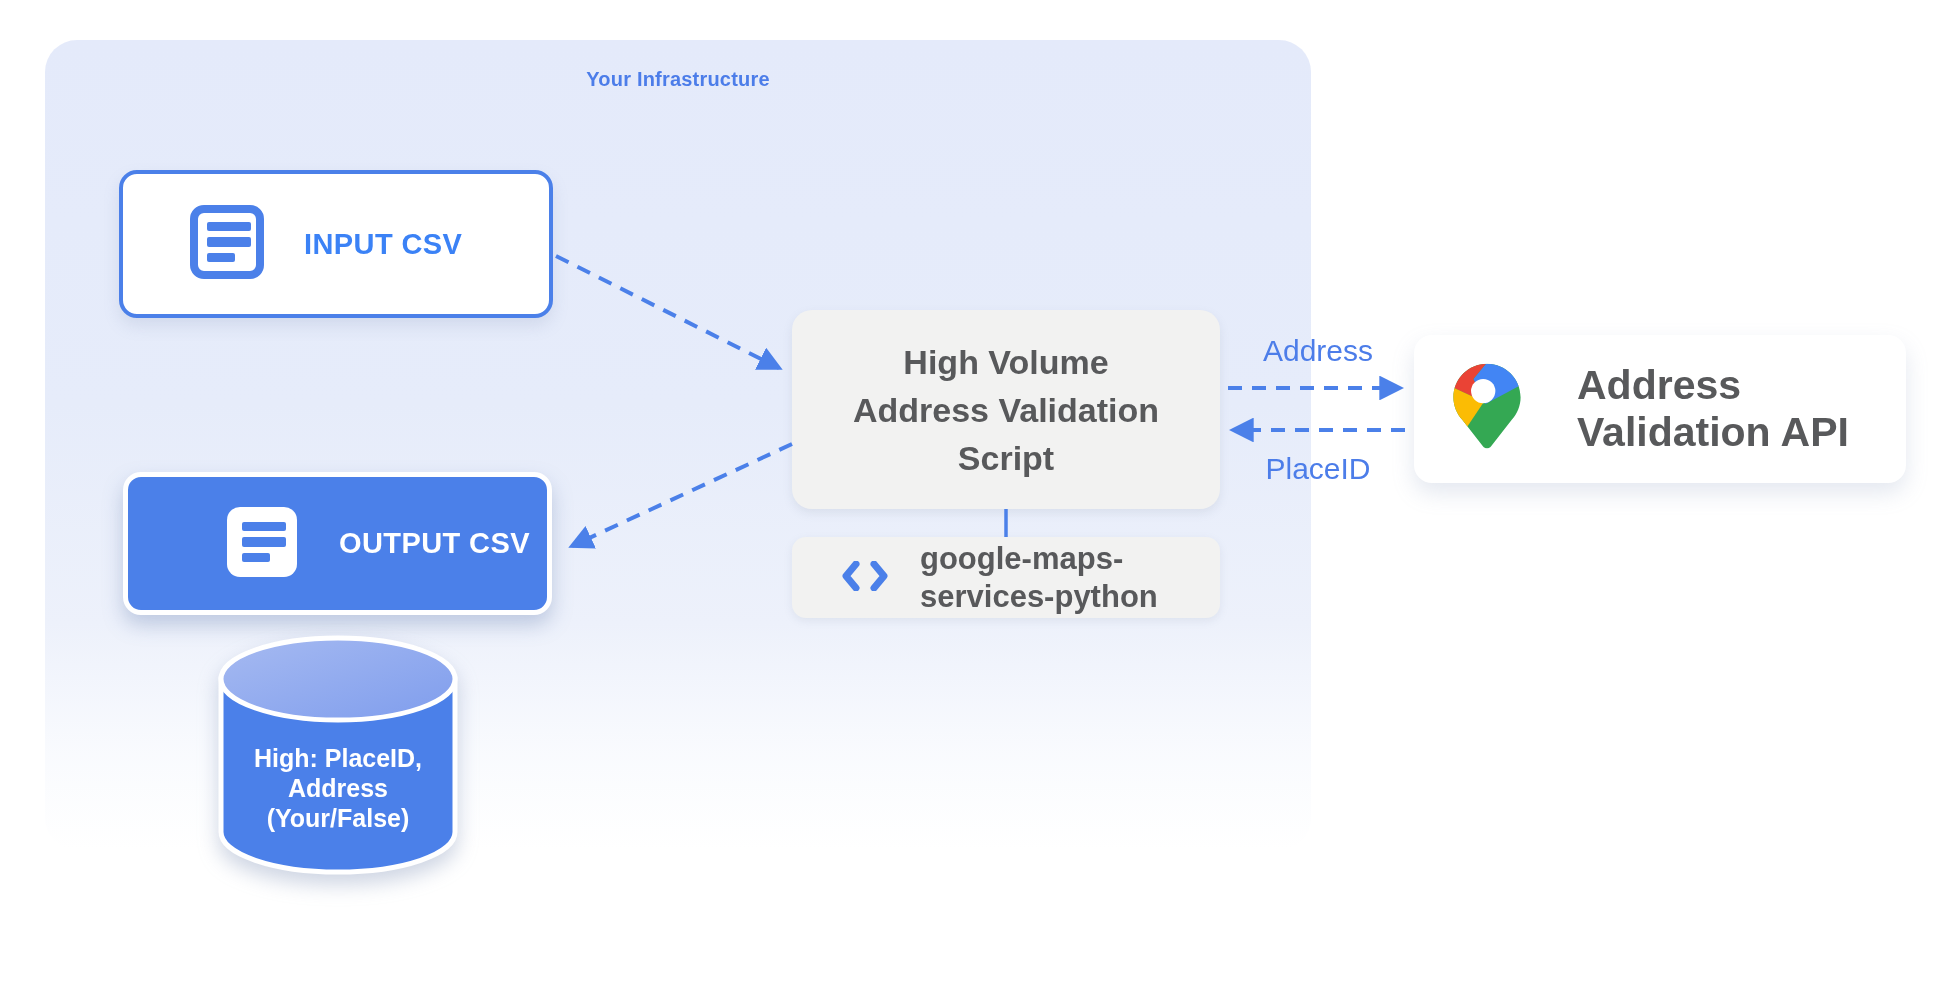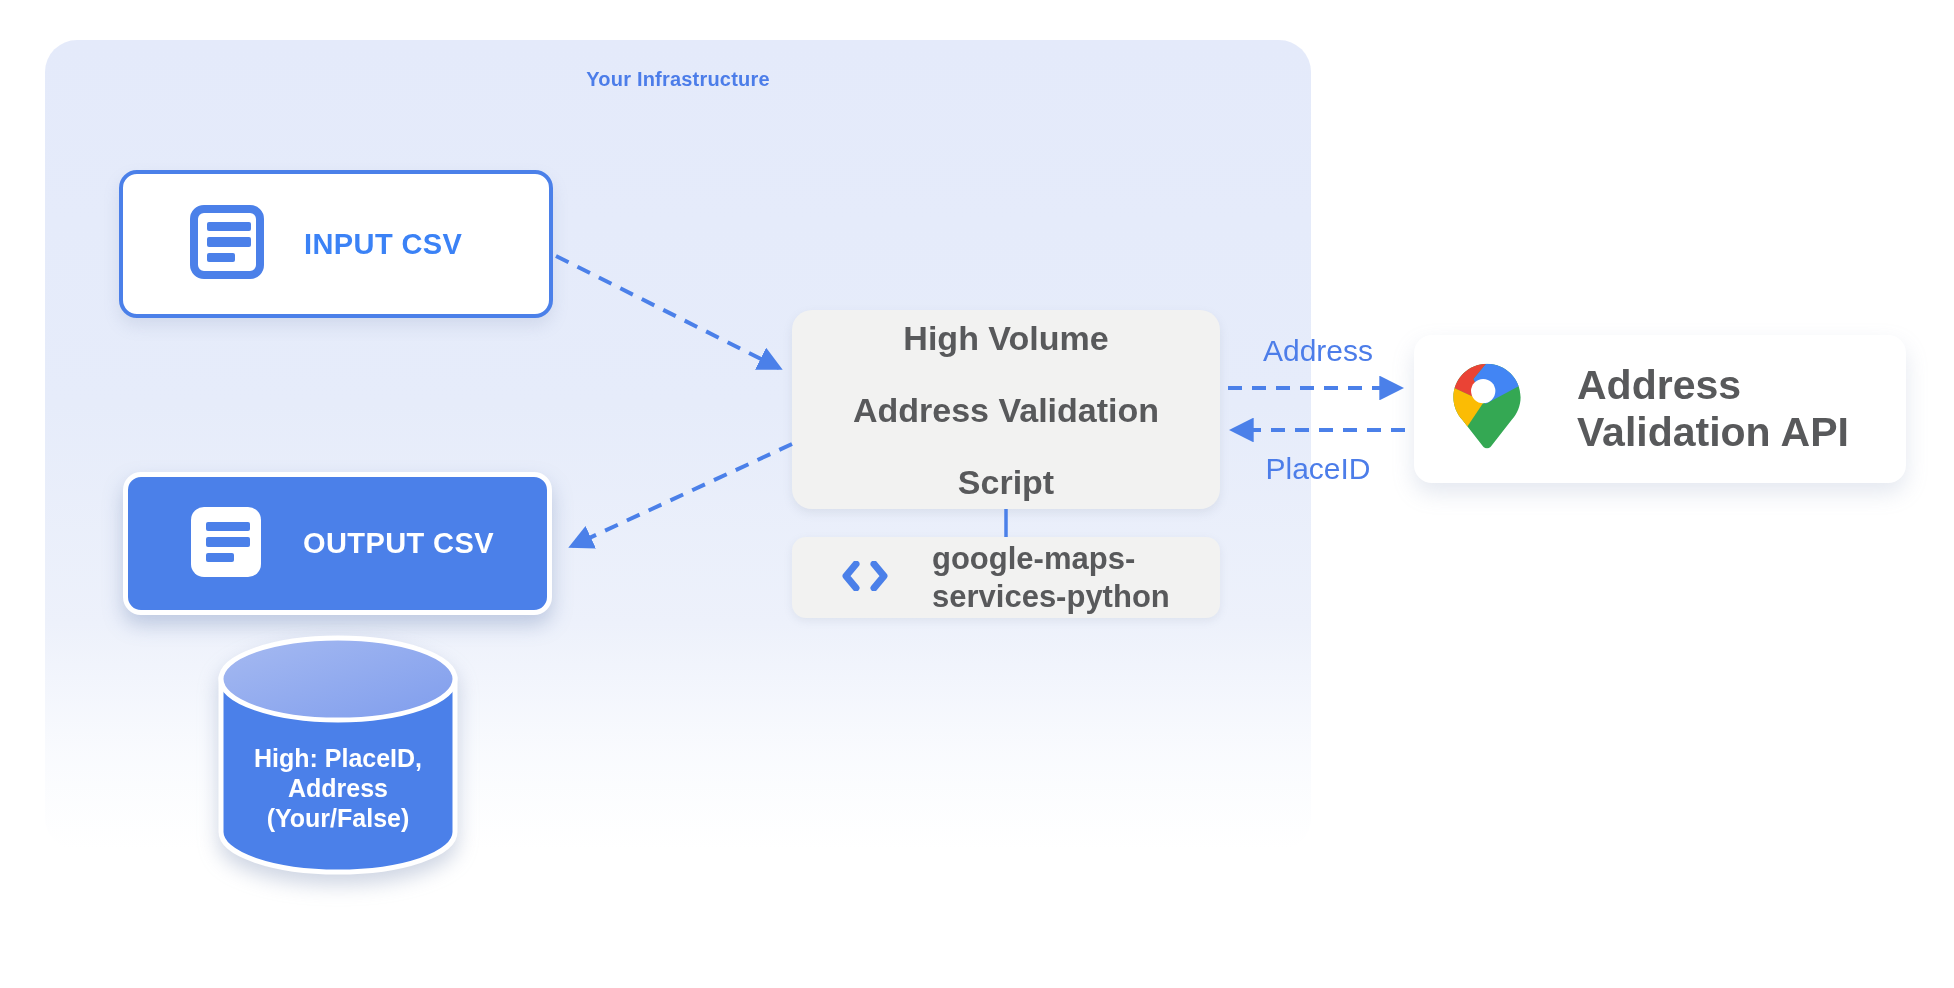--- a/index.html
+++ b/index.html
@@ -10,42 +10,42 @@
   
   .infra{
     position:absolute;left:45px;top:40px;width:1266px;height:810px;border-radius:32px;
     background:linear-gradient(180deg,#e4eafa 0%,#e6ecfa 45%,#edf1fb 72%,rgba(244,247,253,.55) 88%,rgba(255,255,255,0) 100%);
   }
   .infra-title{
     position:absolute;left:0;right:0;top:28px;text-align:center;
     font-size:20px;font-weight:700;color:#4c7de9;letter-spacing:.2px;
   }
   
-  .node{position:absolute;box-sizing:border-box;display:flex;align-items:center;gap:24px;}
+  .node{position:absolute;box-sizing:border-box;display:flex;align-items:center;}
   .input-box{
     left:119px;top:170px;width:434px;height:148px;background:#ffffff;
     border:4px solid #4b80e9;border-radius:18px;padding-left:67px;gap:40px;
     box-shadow:0 8px 16px rgba(120,140,180,.18);
   }
   .input-box .label{font-size:29px;font-weight:700;color:#3b82f6;letter-spacing:.4px;}
   .output-box{
     left:123px;top:472px;width:429px;height:143px;background:#4b80e9;
-    border:5px solid #ffffff;border-radius:18px;padding-left:61px;gap:40px;
+    border:5px solid #ffffff;border-radius:18px;padding-left:97px;gap:40px;
     box-shadow:0 10px 20px rgba(100,125,175,.35);
   }
   .output-box .label{font-size:29px;font-weight:700;color:#ffffff;letter-spacing:.4px;}
   .script-box{
     left:792px;top:310px;width:428px;height:199px;background:#f2f2f1;border-radius:20px;
     flex-direction:column;justify-content:center;
     box-shadow:0 4px 10px rgba(130,140,160,.16);
   }
   .script-box .line{font-size:34px;font-weight:700;color:#58595b;line-height:48px;text-align:center;}
   .lib-box{
     left:792px;top:537px;width:428px;height:81px;background:#f2f2f1;border-radius:14px;
-    padding-left:50px;gap:44px;
+    padding-left:50px;gap:32px;
     box-shadow:0 3px 8px rgba(130,140,160,.14);
   }
   .lib-box .lib-text .line{font-size:31px;font-weight:700;color:#58595b;line-height:38px;}
   .api-box{
     left:1414px;top:335px;width:492px;height:148px;background:#ffffff;border-radius:18px;
     padding-left:35px;gap:12px;
     box-shadow:0 10px 22px rgba(130,150,185,.22);
   }
   .api-box .label{font-size:41px;font-weight:700;color:#58595b;margin-left:40px;}
   

